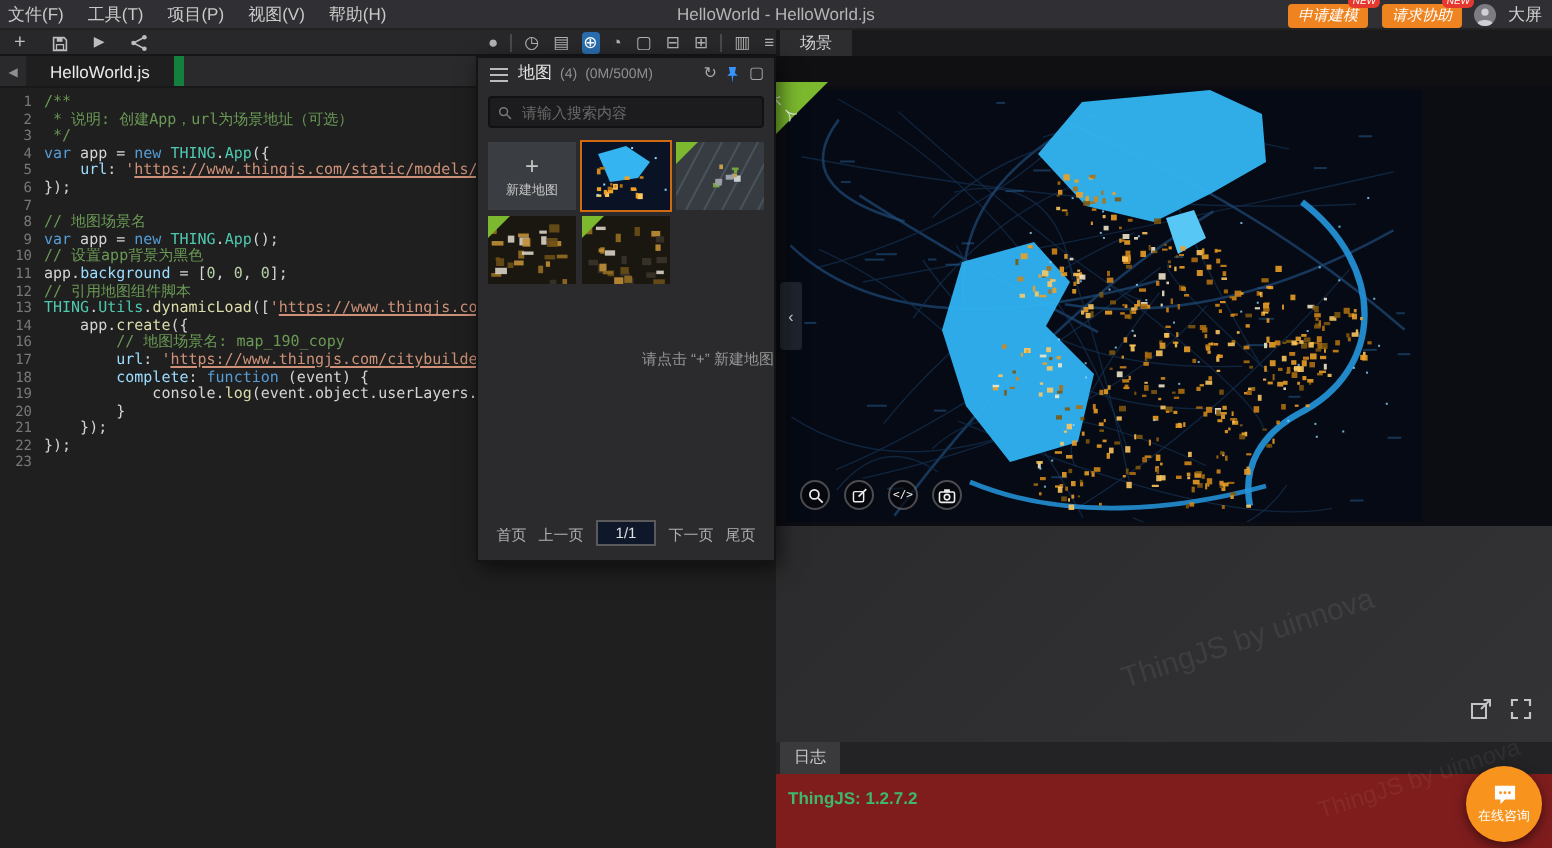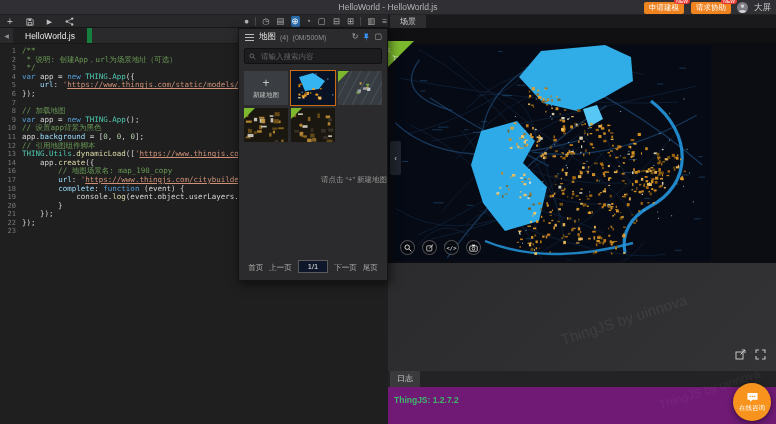--- a/index.html
+++ b/index.html
@@ -8,21 +8,21 @@
   #app *{box-sizing:border-box;}
 
   
   .menubar{position:absolute;left:0;top:0;width:776px;height:15px;background:#303034;border-bottom:1px solid #222;}
   .menu-items{position:absolute;left:4px;top:0;height:15px;display:flex;align-items:center;}
   .menu-item{font-size:8.5px;color:#c9c9c9;margin-right:12px;white-space:nowrap;}
   .win-title{position:absolute;left:0;right:0;top:0;height:15px;line-height:15px;text-align:center;
              font-size:8.5px;color:#b5b5b5;pointer-events:none;}
   .menu-right{position:absolute;right:5px;top:0;height:15px;display:flex;align-items:center;gap:6px;}
   .action-btn{position:relative;background:#ef8320;color:#fff;font-size:7.5px;line-height:10px;
-              padding:1px 5px;border-radius:2px;white-space:nowrap;}
+              padding:1px 5px;border-radius:2px;white-space:nowrap;font-style:italic;}
   .badge{position:absolute;top:-4px;right:-6px;background:#e5392f;color:#fff;font-size:5px;line-height:6px;
          padding:0 2px;border-radius:3px;}
   .avatar{width:11px;height:11px;}
   .user-label{font-size:8.5px;color:#cfcfcf;}
 
   
   .toolbar{position:absolute;left:0;top:15px;width:776px;height:13px;background:#28282a;border-bottom:1px solid #161618;}
   .tool-left{position:absolute;left:7px;top:0;height:13px;display:flex;align-items:center;gap:13px;}
   .tbtn{color:#bdbdbd;font-size:8px;line-height:13px;display:flex;align-items:center;}
   .tool-group{position:absolute;left:243px;top:0;height:13px;display:flex;align-items:center;gap:5px;}
@@ -88,34 +88,41 @@
           display:flex;align-items:center;justify-content:center;}
   .code-glyph{color:#eee;font-size:5.5px;font-family:"DejaVu Sans Mono",monospace;}
   .gray-zone{position:absolute;left:0;top:235px;width:388px;height:108px;background:linear-gradient(135deg,#2b2b2d,#333336);}
   .watermark{position:absolute;transform:rotate(-18deg);color:rgba(255,255,255,.07);font-size:15px;white-space:nowrap;pointer-events:none;}
   .wm1{left:170px;top:48px;}
   .wm2{font-size:12px;color:rgba(255,255,255,.055);right:-14px;bottom:-62px;z-index:7;}
   .corner-tools{position:absolute;right:10px;top:321px;display:flex;gap:9px;}
   .log-tabbar{position:absolute;left:0;top:343px;width:388px;height:16px;background:#232325;}
   .log-tab{position:absolute;left:2px;top:0;height:16px;line-height:16px;padding:0 7px;background:#3a3a3c;
            color:#c8c8c8;font-size:8px;}
-  .log-body{position:absolute;left:0;top:359px;width:388px;height:37px;background:#701a75;padding:2px 6px;}
+  .log-body{position:absolute;left:0;top:359px;width:388px;height:37px;background:#7f1d1d;padding:2px 6px;}
   .log-text{color:#3eb86a;font-size:8.5px;font-weight:bold;}
   .support-btn{position:absolute;right:5px;bottom:3px;width:38px;height:38px;border-radius:50%;background:#f8941d;
                display:flex;flex-direction:column;align-items:center;justify-content:center;z-index:10;
                box-shadow:0 2px 6px rgba(0,0,0,.5);}
   .support-label{color:#fff;font-size:6.5px;margin-top:1px;}
   svg{display:block;}
 </style>
 </head>
 <body>
 
 <div id="app">
 
   <div class="menubar">
+    <div class="menu-items">
+        <span class="menu-item">文件(F)</span>
+        <span class="menu-item">工具(T)</span>
+        <span class="menu-item">项目(P)</span>
+        <span class="menu-item">视图(V)</span>
+        <span class="menu-item">帮助(H)</span>
+      </div>
     <div class="win-title">HelloWorld - HelloWorld.js</div>
     <div class="menu-right">
       <span style="display:flex;gap:7px;">
           <span class="action-btn">申请建模<span class="badge">NEW</span></span>
           <span class="action-btn">请求协助<span class="badge">NEW</span></span>
         </span>
       <svg class="avatar" viewBox="0 0 11 11">
         <circle cx="5.5" cy="5.5" r="5.5" fill="#7c7c82"></circle>
         <circle cx="5.5" cy="4.1" r="1.8" fill="#cfcfd4"></circle>
         <path d="M1.8 9.6 C2.4 7.4 8.6 7.4 9.2 9.6 A5.5 5.5 0 0 1 1.8 9.6 Z" fill="#cfcfd4"></path>
@@ -168,21 +175,21 @@
       <span class="ed-tab">HelloWorld.js</span>
     </div>
     <div class="code-area">
         <div class="cline"><span class="ln">1</span><span class="ltx"><span class="tk-c">/**</span></span></div>
         <div class="cline"><span class="ln">2</span><span class="ltx"><span class="tk-c"> * 说明: 创建App，url为场景地址（可选）</span></span></div>
         <div class="cline"><span class="ln">3</span><span class="ltx"><span class="tk-c"> */</span></span></div>
         <div class="cline"><span class="ln">4</span><span class="ltx"><span class="tk-k">var</span><span class="tk-p"> app = </span><span class="tk-k">new</span><span class="tk-p"> </span><span class="tk-t">THING</span><span class="tk-p">.</span><span class="tk-t">App</span><span class="tk-p">({</span></span></div>
         <div class="cline"><span class="ln">5</span><span class="ltx"><span class="tk-p">    </span><span class="tk-v">url</span><span class="tk-p">: </span><span class="tk-s">'</span><span class="tk-u">https://www.thingjs.com/static/models/storehouse</span><span class="tk-s">'</span></span></div>
         <div class="cline"><span class="ln">6</span><span class="ltx"><span class="tk-p">});</span></span></div>
         <div class="cline"><span class="ln">7</span><span class="ltx"></span></div>
-        <div class="cline"><span class="ln">8</span><span class="ltx"><span class="tk-c">// 加载地图</span></span></div>
+        <div class="cline"><span class="ln">8</span><span class="ltx"><span class="tk-c">// 地图场景名</span></span></div>
         <div class="cline"><span class="ln">9</span><span class="ltx"><span class="tk-k">var</span><span class="tk-p"> app = </span><span class="tk-k">new</span><span class="tk-p"> </span><span class="tk-t">THING</span><span class="tk-p">.</span><span class="tk-t">App</span><span class="tk-p">();</span></span></div>
         <div class="cline"><span class="ln">10</span><span class="ltx"><span class="tk-c">// 设置app背景为黑色</span></span></div>
         <div class="cline"><span class="ln">11</span><span class="ltx"><span class="tk-p">app.</span><span class="tk-v">background</span><span class="tk-p"> = [</span><span class="tk-n2">0</span><span class="tk-p">, </span><span class="tk-n2">0</span><span class="tk-p">, </span><span class="tk-n2">0</span><span class="tk-p">];</span></span></div>
         <div class="cline"><span class="ln">12</span><span class="ltx"><span class="tk-c">// 引用地图组件脚本</span></span></div>
         <div class="cline"><span class="ln">13</span><span class="ltx"><span class="tk-t">THING</span><span class="tk-p">.</span><span class="tk-t">Utils</span><span class="tk-p">.</span><span class="tk-f">dynamicLoad</span><span class="tk-p">([</span><span class="tk-s">'</span><span class="tk-u">https://www.thingjs.com/uearth/his</span></span></div>
         <div class="cline"><span class="ln">14</span><span class="ltx"><span class="tk-p">    app.</span><span class="tk-f">create</span><span class="tk-p">({</span></span></div>
         <div class="cline"><span class="ln">16</span><span class="ltx"><span class="tk-c">        // 地图场景名: map_190_copy</span></span></div>
         <div class="cline"><span class="ln">17</span><span class="ltx"><span class="tk-p">        </span><span class="tk-v">url</span><span class="tk-p">: </span><span class="tk-s">'</span><span class="tk-u">https://www.thingjs.com/citybuilder_console/map</span></span></div>
         <div class="cline"><span class="ln">18</span><span class="ltx"><span class="tk-p">        </span><span class="tk-v">complete</span><span class="tk-p">: </span><span class="tk-k">function</span><span class="tk-p"> (event) {</span></span></div>
         <div class="cline"><span class="ln">19</span><span class="ltx"><span class="tk-p">            console.</span><span class="tk-f">log</span><span class="tk-p">(event.object.userLayers.length);</span></span></div>

